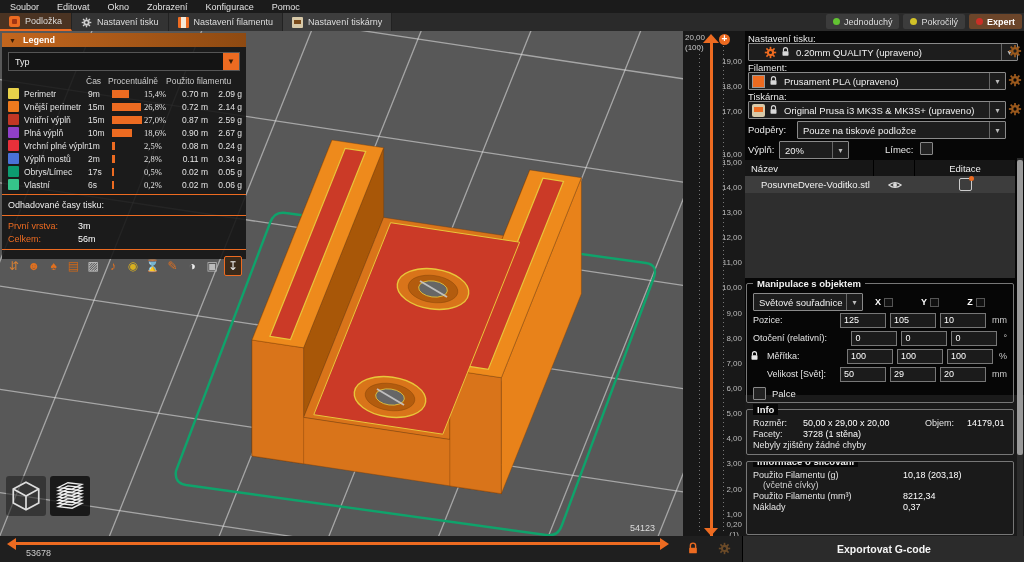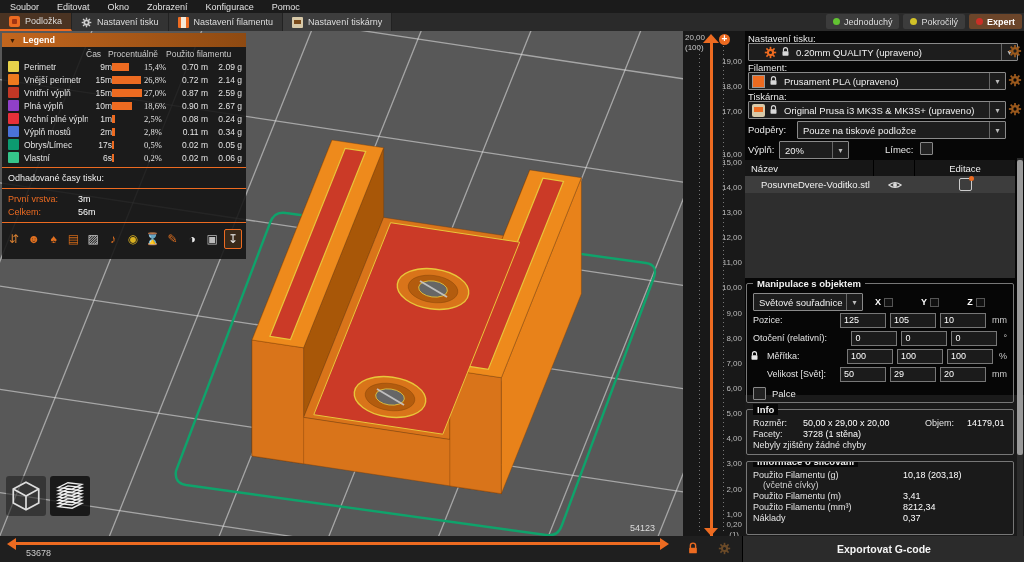--- a/index.html
+++ b/index.html
@@ -29,21 +29,21 @@
   #legend{left:2px;top:33px;width:244px;height:226px;background:rgba(18,18,18,.88);font-size:8.5px;}
   #legendhead{height:14px;background:linear-gradient(90deg,#c2661e,#8e4a12);display:flex;align-items:center;gap:7px;padding-left:7px;color:#fff;font-weight:bold;font-size:9px;}
   #typcombo{margin:5px 6px 3px 6px;height:17px;background:#141414;border:1px solid #555;display:flex;align-items:center;}
   #typcombo .txt{flex:1;padding-left:6px;color:#eee;font-size:9px;}
   #typcombo .btn{width:16px;height:100%;background:#ED6B21;color:#3a1d05;display:flex;align-items:center;justify-content:center;font-size:8px;}
   .lheader{display:flex;color:#ccc;height:13px;align-items:center;}
   .lheader .sp{width:84px;}.lheader .h1{width:22px;}.lheader .h2{width:58px;}.lheader .h3{flex:1;}
   .lrow{display:flex;align-items:center;height:13px;color:#e4e4e4;}
   .lsw{width:11px;height:11px;margin-left:6px;border-radius:1px;flex:none;}
   .llab{margin-left:5px;width:64px;white-space:nowrap;overflow:hidden;}
-  .ltime{width:24px;text-align:right;}
+  .ltime{width:24px;}
   .lbarw{width:32px;}
   .lbar{display:block;height:8px;background:#ED6B21;}
   .lpct{width:24px;font-family:Liberation Serif, serif;}
   .lm{width:40px;text-align:right;}
   .lg{width:34px;text-align:right;margin-right:4px;}
   .lhr{border-top:1px solid #ED6B21;margin:3px 0;}
   .esttitle{color:#eee;font-size:9px;padding:2px 6px;}
   .estrow{display:flex;padding:1.5px 6px;font-size:9px;}
   .estrow .el{color:#ED6B21;width:70px;}
   .estrow .ev{color:#fff;}
@@ -290,20 +290,24 @@
         </span>
     </div>
     <div class="abs" style="right:28px;top:492px;font-size:9px;color:#ddd;">54123</div>
   </div>
 
   <div id="legend" class="abs">
     <div id="legendhead">
       <span style="font-size:7px;color:#3a1d05;">▼</span>
       <span>Legend</span>
     </div>
+    <div id="typcombo">
+      <span class="txt">Typ</span>
+      <span class="btn">▼</span>
+    </div>
     <div class="lheader">
       <span class="sp"></span>
       <span class="h1">Čas</span>
       <span class="h2">Procentuálně</span>
       <span class="h3">Použito filamentu</span>
     </div>
     <div id="legendrows">
         <div class="lrow">
           <span class="lsw" style="background: rgb(232, 210, 74);"></span>
           <span class="llab">Perimetr</span>
@@ -635,26 +639,20 @@
       <div id="slicedrows">
           <div class="srow">
             <span class="sl">
               <div>Použito Filamentu (g)</div>
               <div class="sub">(včetně cívky)</div>
             </span>
             <span style="color: rgb(255, 255, 255);">10,18 (203,18)</span>
           </div>
           <div class="srow">
             <span class="sl">
-              <div>Použito Filamentu (m)</div>
-            </span>
-            <span style="color: rgb(255, 255, 255);">3,41</span>
-          </div>
-          <div class="srow">
-            <span class="sl">
               <div>Použito Filamentu (mm³)</div>
             </span>
             <span style="color: rgb(255, 255, 255);">8212,34</span>
           </div>
           <div class="srow">
             <span class="sl">
               <div>Náklady</div>
             </span>
             <span style="color: rgb(255, 255, 255);">0,37</span>
           </div>

